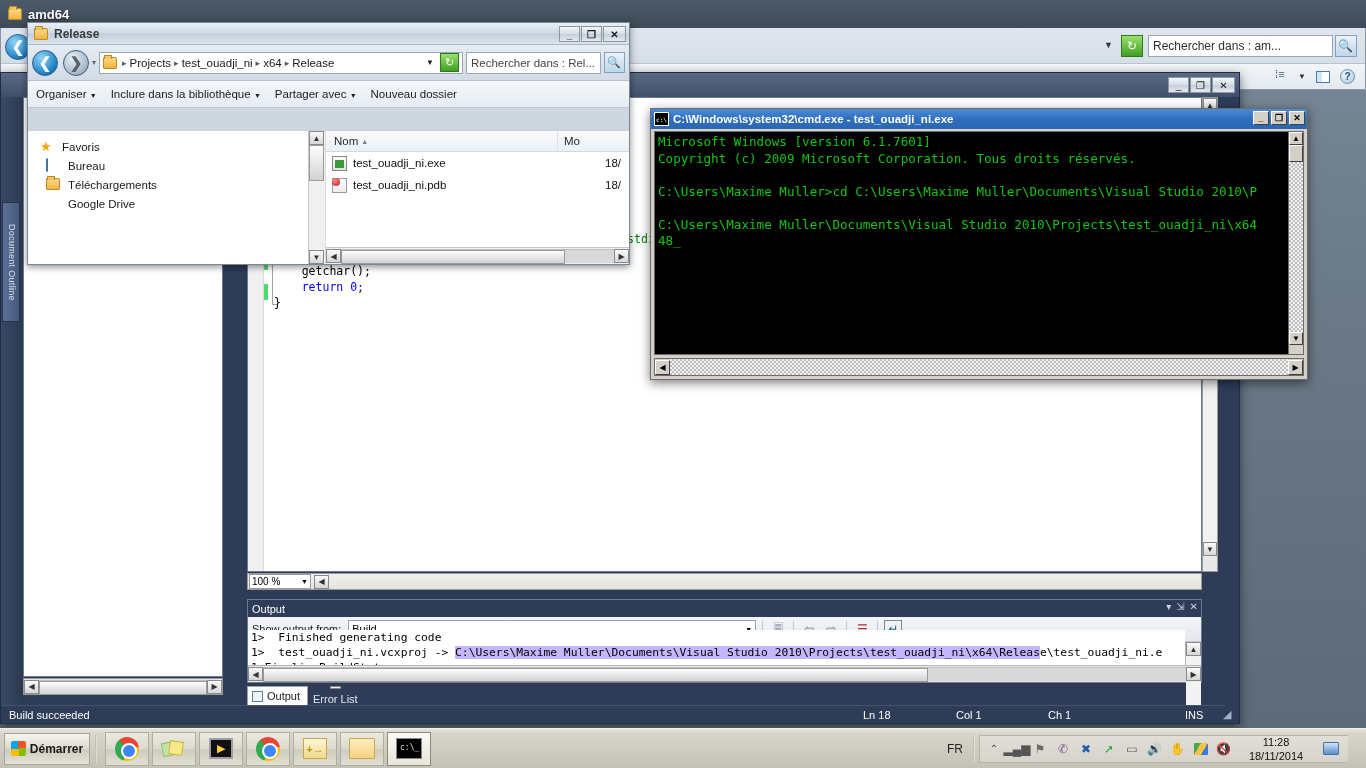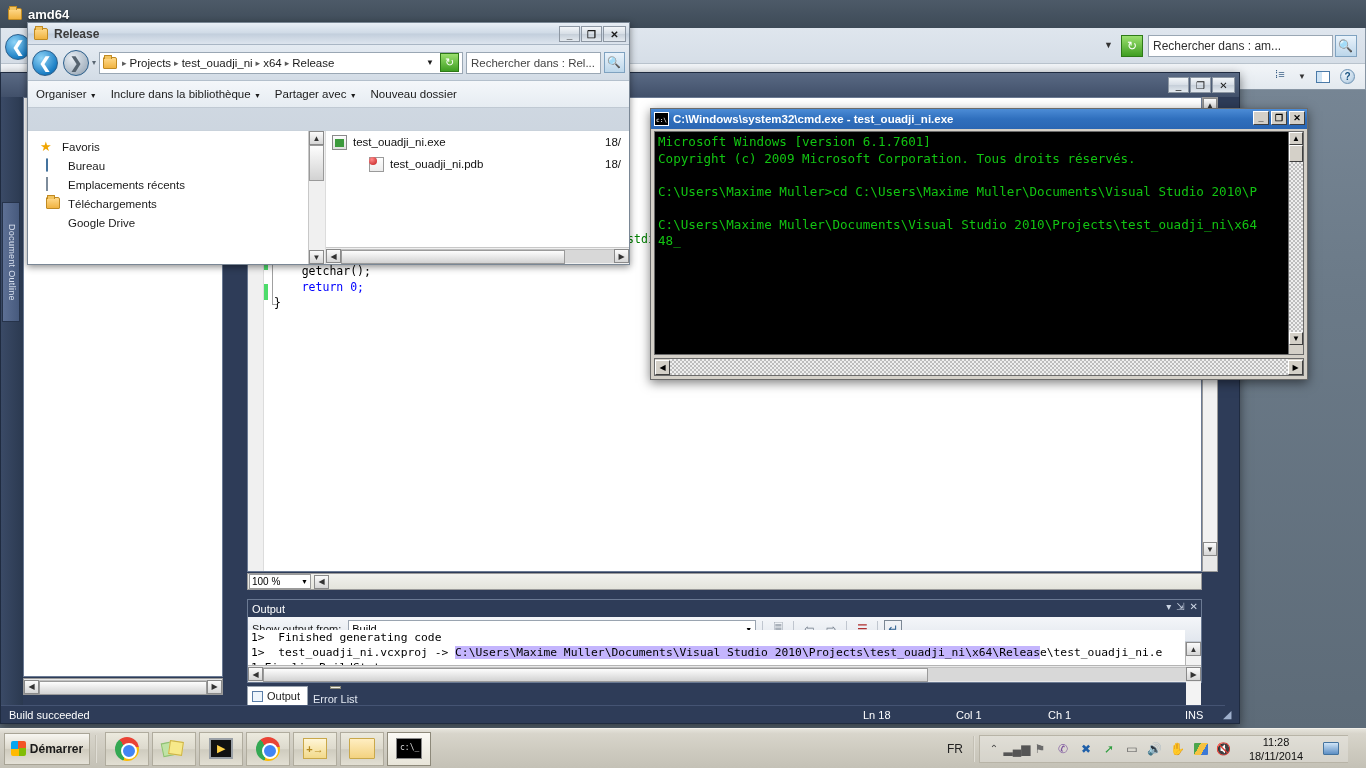--- a/index.html
+++ b/index.html
@@ -529,48 +529,51 @@
       <div id="relnav">
         <div class="navrow" style="padding-left:12px;">
           <span class="ic star">★</span>
           <span>Favoris</span>
         </div>
         <div class="navrow">
           <span class="ic"><span class="mon"></span></span>
           <span>Bureau</span>
         </div>
         <div class="navrow">
-          <span class="ic"><span class="recent"></span></span>
-          <span>Emplacements récents</span>
-        </div>
-        <div class="navrow">
           <span class="ic"><span class="folder-ico"></span></span>
           <span>Téléchargements</span>
         </div>
         <div class="navrow">
           <span class="ic"><span class="gdrive"></span></span>
           <span>Google Drive</span>
         </div>
         <div id="relnav-vsb">
           <div class="sb-arrow" style="width:15px;">▲</div>
           <div class="sb-thumb" style="height:36px;width:15px;"></div>
           <div style="position:absolute;bottom:0;left:0;">
               <div class="sb-arrow" style="width:15px;">▼</div>
             </div>
         </div>
       </div>
 
       <div id="relfiles">
+        <div id="relcols">
+          <span class="col-nom">
+            <span>Nom</span>
+            <span style="font-size:7px;color:#7a7a7a;">▲</span>
+          </span>
+          <span class="col-mo">Mo</span>
+        </div>
         <div style="position:relative;">
           <div class="filerow" style="position:relative;">
             <span class="fico exe"></span>
             <span>test_ouadji_ni.exe</span>
             <span class="fdate">18/</span>
           </div>
-          <div class="filerow" style="position:relative;margin-left:37px;">
+          <div class="filerow" style="position:relative;">
             <span class="fico pdb"></span>
             <span>test_ouadji_ni.pdb</span>
             <span class="fdate">18/</span>
           </div>
         </div>
         <div id="relfiles-hsb">
           <div class="sb-arrow">◀</div>
           <div class="sb-track">
               <div class="sb-thumb" style="width:82%"></div>
             </div>

